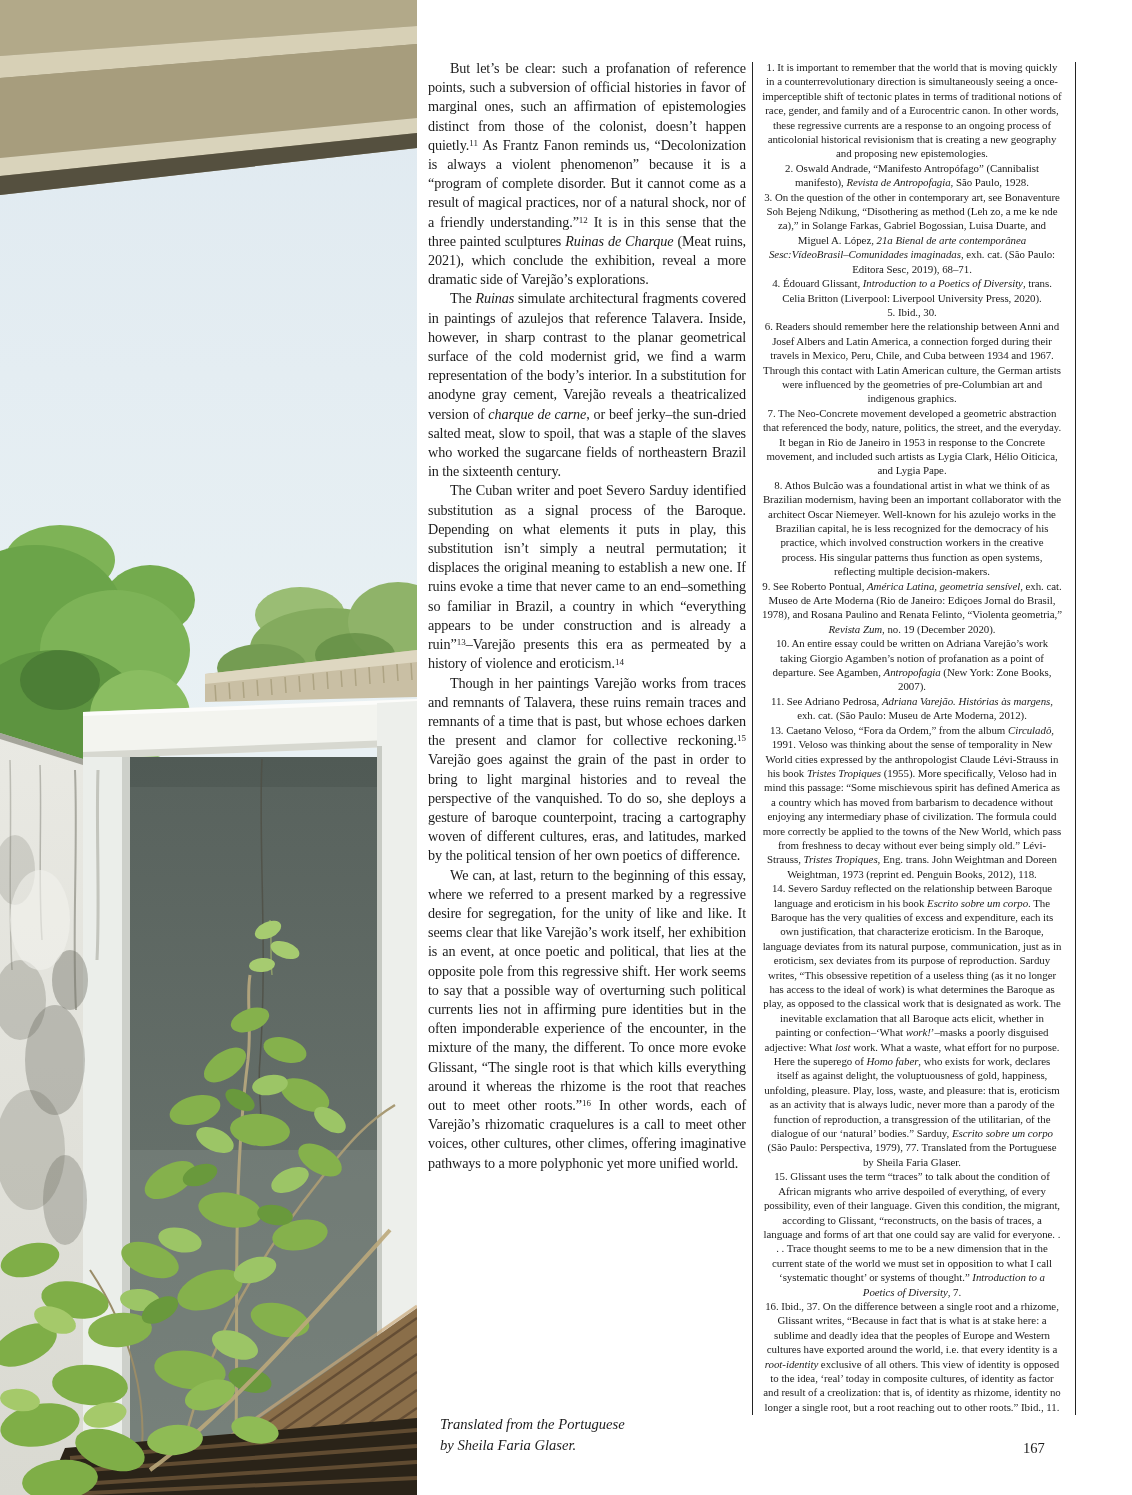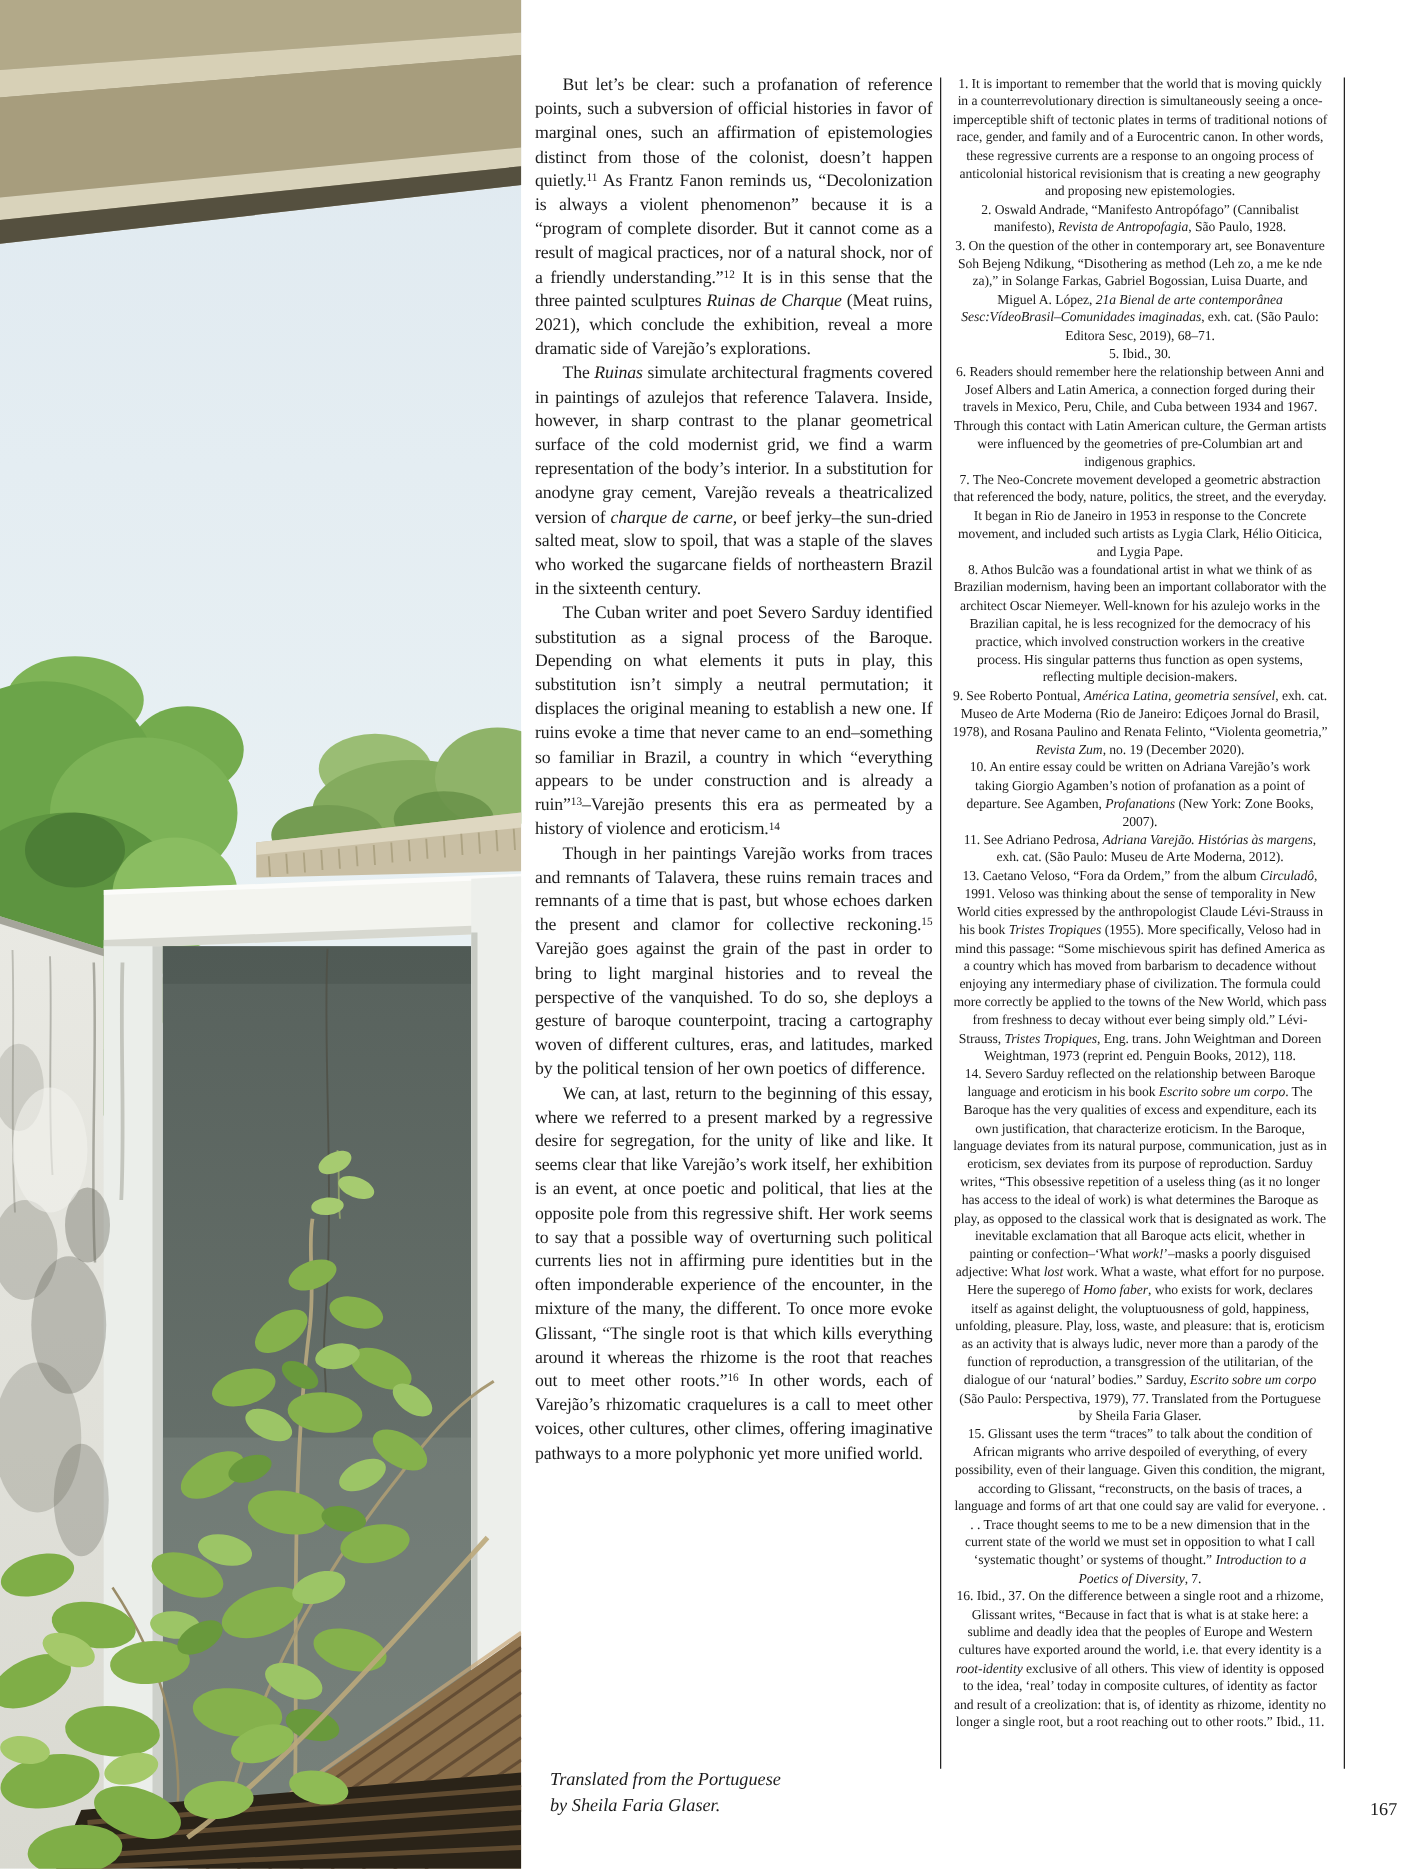--- a/index.html
+++ b/index.html
@@ -22,21 +22,21 @@
   .essay sup{font-size:9px;line-height:0;position:relative;top:-0.42em;vertical-align:baseline;letter-spacing:0}
   .translator{
     position:absolute;left:428px;top:1402px;width:318px;margin:12px;
     font-style:italic;font-size:14.6px;line-height:21px;
   }
   .notes{
     position:absolute;left:762px;top:60px;width:300px;
     font-size:10.9px;line-height:14.4px;letter-spacing:-0.05px;text-align:center;
   }
   .notes .note{margin:0;padding:0}
-  .folio{position:absolute;left:1096px;top:1440px;font-size:14.5px}
+  .folio{position:absolute;left:1023px;top:1440px;font-size:14.5px}
 </style>
 </head>
 <body>
 
 <div class="page">
 
   <figure class="photo">
     <svg viewBox="0 0 417 1495" preserveAspectRatio="none">
       <defs>
         <linearGradient id="skyGrad" x1="0" y1="0" x2="0" y2="1">
@@ -260,26 +260,27 @@
       <p class="para indent">Though in her paintings Varejão works from traces and remnants of Talavera, these ruins remain traces and remnants of a time that is past, but whose echoes darken the present and clamor for collective reckoning.<sup>15</sup> Varejão goes against the grain of the past in order to bring to light marginal histories and to reveal the perspective of the vanquished. To do so, she deploys a gesture of baroque counterpoint, tracing a cartography woven of different cultures, eras, and latitudes, marked by the political tension of her own poetics of difference.</p>
       <p class="para indent">We can, at last, return to the beginning of this essay, where we referred to a present marked by a regressive desire for segregation, for the unity of like and like. It seems clear that like Varejão’s work itself, her exhibition is an event, at once poetic and political, that lies at the opposite pole from this regressive shift. Her work seems to say that a possible way of overturning such political currents lies not in affirming pure identities but in the often imponderable experience of the encounter, in the mixture of the many, the different. To once more evoke Glissant, “The single root is that which kills everything around it whereas the rhizome is the root that reaches out to meet other roots.”<sup>16</sup> In other words, each of Varejão’s rhizomatic craquelures is a call to meet other voices, other cultures, other climes, offering imaginative pathways to a more polyphonic yet more unified world.</p>
     </main>
 
   <p class="translator">Translated from the Portuguese<br>by Sheila Faria Glaser.</p>
 
   <aside class="notes" id="footnotes-list">
       <p class="note">1. It is important to remember that the world that is moving quickly in a counterrevolutionary direction is simultaneously seeing a once-imperceptible shift of tectonic plates in terms of traditional notions of race, gender, and family and of a Eurocentric canon. In other words, these regressive currents are a response to an ongoing process of anticolonial historical revisionism that is creating a new geography and proposing new epistemologies.</p>
       <p class="note">2. Oswald Andrade, “Manifesto Antropófago” (Cannibalist manifesto), <i>Revista de Antropofagia</i>, São Paulo, 1928.</p>
       <p class="note">3. On the question of the other in contemporary art, see Bonaventure Soh Bejeng Ndikung, “Disothering as method (Leh zo, a me ke nde za),” in Solange Farkas, Gabriel Bogossian, Luisa Duarte, and Miguel A. López, <i>21a Bienal de arte contemporânea Sesc:VídeoBrasil–Comunidades imaginadas</i>, exh. cat. (São Paulo: Editora Sesc, 2019), 68–71.</p>
+      <p class="note">4. Édouard Glissant, <i>Introduction to a Poetics of Diversity</i>, trans. Celia Britton (Liverpool: Liverpool University Press, 2020).</p>
       <p class="note">5. Ibid., 30.</p>
       <p class="note">6. Readers should remember here the relationship between Anni and Josef Albers and Latin America, a connection forged during their travels in Mexico, Peru, Chile, and Cuba between 1934 and 1967. Through this contact with Latin American culture, the German artists were influenced by the geometries of pre-Columbian art and indigenous graphics.</p>
       <p class="note">7. The Neo-Concrete movement developed a geometric abstraction that referenced the body, nature, politics, the street, and the everyday. It began in Rio de Janeiro in 1953 in response to the Concrete movement, and included such artists as Lygia Clark, Hélio Oiticica, and Lygia Pape.</p>
       <p class="note">8. Athos Bulcão was a foundational artist in what we think of as Brazilian modernism, having been an important collaborator with the architect Oscar Niemeyer. Well-known for his azulejo works in the Brazilian capital, he is less recognized for the democracy of his practice, which involved construction workers in the creative process. His singular patterns thus function as open systems, reflecting multiple decision-makers.</p>
       <p class="note">9. See Roberto Pontual, <i>América Latina, geometria sensível</i>, exh. cat. Museo de Arte Moderna (Rio de Janeiro: Ediçoes Jornal do Brasil, 1978), and Rosana Paulino and Renata Felinto, “Violenta geometria,” <i>Revista Zum</i>, no. 19 (December 2020).</p>
-      <p class="note">10. An entire essay could be written on Adriana Varejão’s work taking Giorgio Agamben’s notion of profanation as a point of departure. See Agamben, <i>Profanations</i> (New York: Zone Books, 2007).</p>
+      <p class="note">10. An entire essay could be written on Adriana Varejão’s work taking Giorgio Agamben’s notion of profanation as a point of departure. See Agamben, <i>Antropofagia</i> (New York: Zone Books, 2007).</p>
       <p class="note">11. See Adriano Pedrosa, <i>Adriana Varejão. Histórias às margens</i>, exh. cat. (São Paulo: Museu de Arte Moderna, 2012).</p>
       <p class="note">13. Caetano Veloso, “Fora da Ordem,” from the album <i>Circuladô</i>, 1991. Veloso was thinking about the sense of temporality in New World cities expressed by the anthropologist Claude Lévi-Strauss in his book <i>Tristes Tropiques</i> (1955). More specifically, Veloso had in mind this passage: “Some mischievous spirit has defined America as a country which has moved from barbarism to decadence without enjoying any intermediary phase of civilization. The formula could more correctly be applied to the towns of the New World, which pass from freshness to decay without ever being simply old.” Lévi-Strauss, <i>Tristes Tropiques</i>, Eng. trans. John Weightman and Doreen Weightman, 1973 (reprint ed. Penguin Books, 2012), 118.</p>
       <p class="note">14. Severo Sarduy reflected on the relationship between Baroque language and eroticism in his book <i>Escrito sobre um corpo</i>. The Baroque has the very qualities of excess and expenditure, each its own justification, that characterize eroticism. In the Baroque, language deviates from its natural purpose, communication, just as in eroticism, sex deviates from its purpose of reproduction. Sarduy writes, “This obsessive repetition of a useless thing (as it no longer has access to the ideal of work) is what determines the Baroque as play, as opposed to the classical work that is designated as work. The inevitable exclamation that all Baroque acts elicit, whether in painting or confection–‘What <i>work!</i>’–masks a poorly disguised adjective: What <i>lost</i> work. What a waste, what effort for no purpose. Here the superego of <i>Homo faber</i>, who exists for work, declares itself as against delight, the voluptuousness of gold, happiness, unfolding, pleasure. Play, loss, waste, and pleasure: that is, eroticism as an activity that is always ludic, never more than a parody of the function of reproduction, a transgression of the utilitarian, of the dialogue of our ‘natural’ bodies.” Sarduy, <i>Escrito sobre um corpo</i> (São Paulo: Perspectiva, 1979), 77. Translated from the Portuguese by Sheila Faria Glaser.</p>
       <p class="note">15. Glissant uses the term “traces” to talk about the condition of African migrants who arrive despoiled of everything, of every possibility, even of their language. Given this condition, the migrant, according to Glissant, “reconstructs, on the basis of traces, a language and forms of art that one could say are valid for everyone. . . . Trace thought seems to me to be a new dimension that in the current state of the world we must set in opposition to what I call ‘systematic thought’ or systems of thought.” <i>Introduction to a Poetics of Diversity</i>, 7.</p>
       <p class="note">16. Ibid., 37. On the difference between a single root and a rhizome, Glissant writes, “Because in fact that is what is at stake here: a sublime and deadly idea that the peoples of Europe and Western cultures have exported around the world, i.e. that every identity is a <i>root-identity</i> exclusive of all others. This view of identity is opposed to the idea, ‘real’ today in composite cultures, of identity as factor and result of a creolization: that is, of identity as rhizome, identity no longer a single root, but a root reaching out to other roots.” Ibid., 11.</p>
     </aside>
 
   <div class="folio">167</div>
 
 </div>

